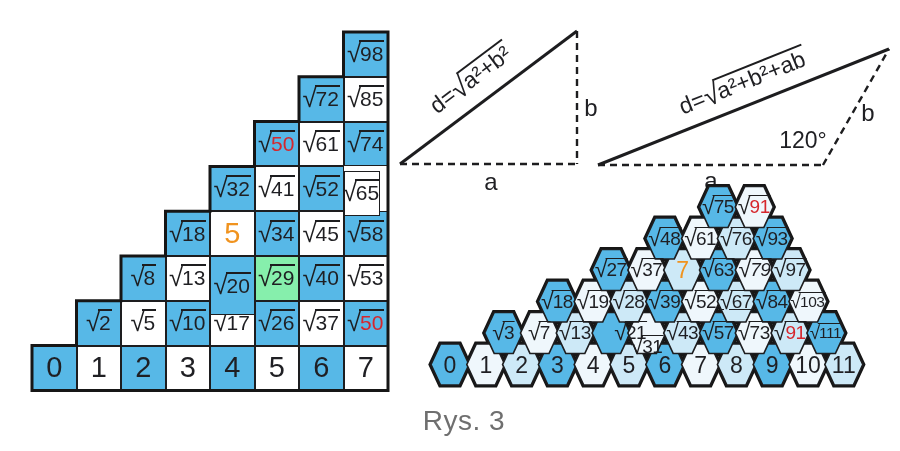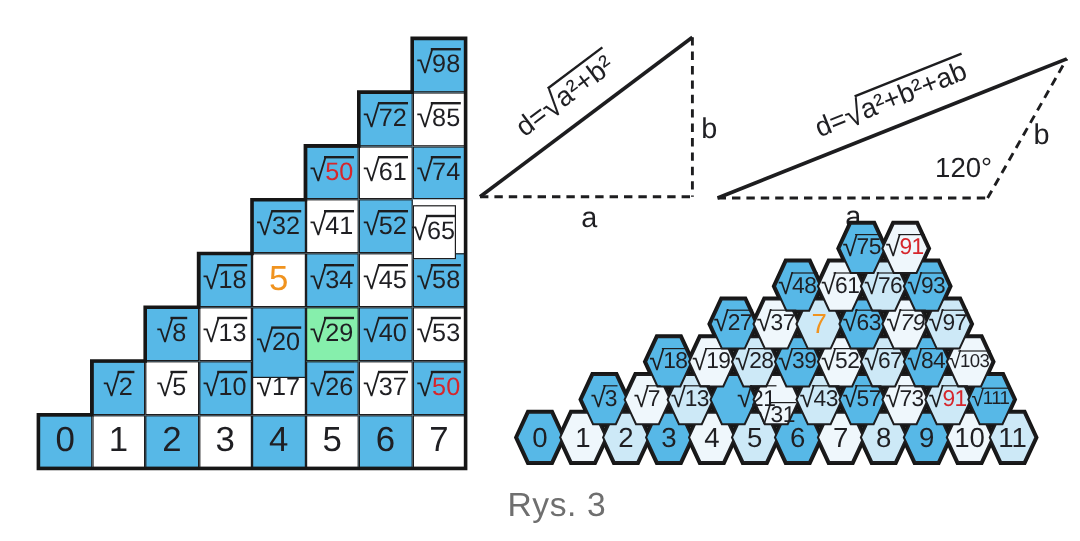--- a/index.html
+++ b/index.html
@@ -360,21 +360,21 @@
       </div>
       <div class="hx-label rad" style="left: 629px; top: 301.5px;">
         <span><span class="rt" style="color: rgb(29, 29, 31);">√</span><span class="rd">28</span></span>
       </div>
       <div class="hx-label rad" style="left: 664.8px; top: 301.5px;">
         <span><span class="rt" style="color: rgb(29, 29, 31);">√</span><span class="rd">39</span></span>
       </div>
       <div class="hx-label rad" style="left: 700.6px; top: 301.5px;">
         <span><span class="rt" style="color: rgb(29, 29, 31);">√</span><span class="rd">52</span></span>
       </div>
-      <div class="hx-label rad" style="left: 736.4px; top: 301.5px;">
+      <div class="hx-label rad" style="left: 736.4px; top: 301.5px; text-decoration: underline;">
         <span><span class="rt" style="color: rgb(29, 29, 31);">√</span><span class="rd">67</span></span>
       </div>
       <div class="hx-label rad" style="left: 772.2px; top: 301.5px;">
         <span><span class="rt" style="color: rgb(29, 29, 31);">√</span><span class="rd">84</span></span>
       </div>
       <div class="hx-label rad long" style="left: 808px; top: 301.5px;">
         <span><span class="rt" style="color: rgb(29, 29, 31);">√</span><span class="rd">103</span></span>
       </div>
       <div class="hx-label rad" style="left: 611.1px; top: 270px;">
         <span><span class="rt" style="color: rgb(29, 29, 31);">√</span><span class="rd">27</span></span>

